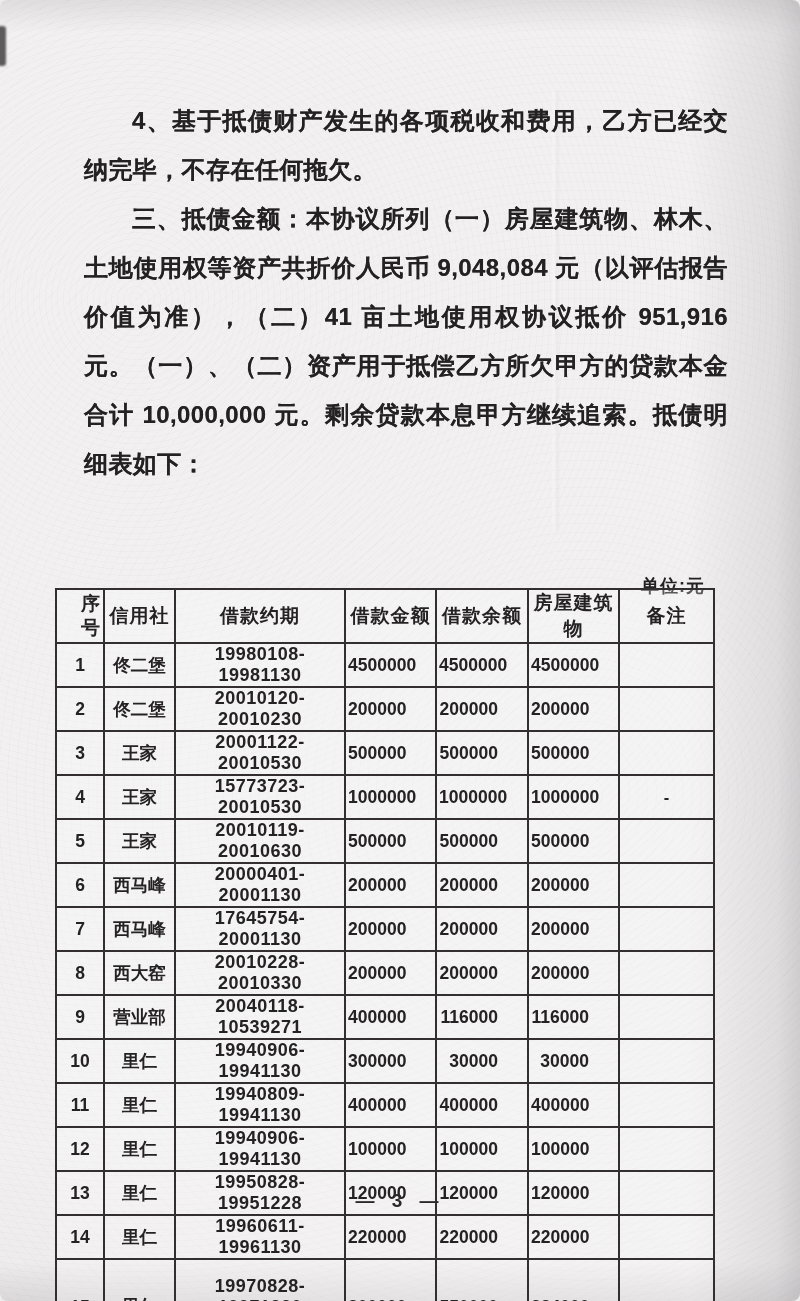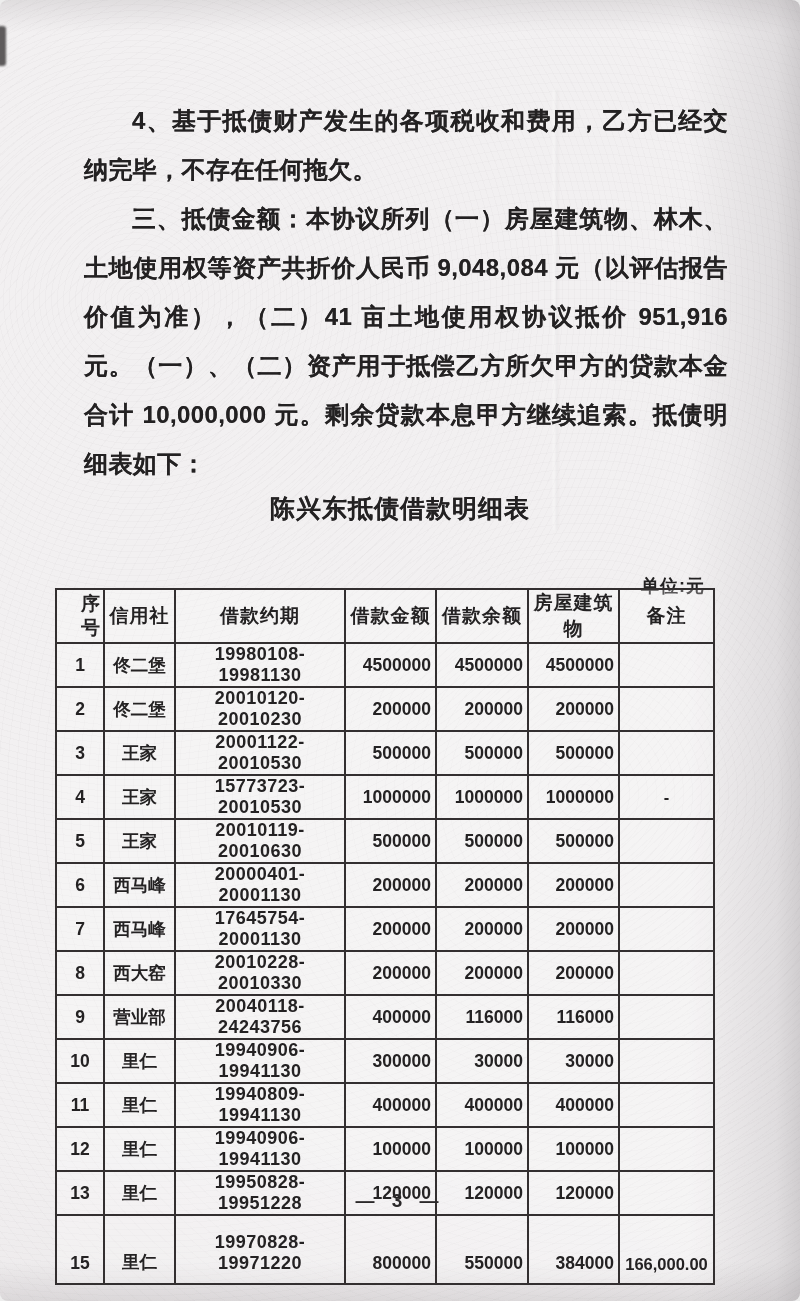--- a/index.html
+++ b/index.html
@@ -80,21 +80,21 @@
   table.loan th.c0{word-break:break-all;padding:0 24px;line-height:24px;}
   table.loan td{
     height:27px;
     font-size:17.5px;
     text-align:center;
     vertical-align:middle;
     padding:0 2px;
   }
   table.loan td.c2{font-size:18px;letter-spacing:0.5px;}
   table.loan td.c3, table.loan td.c4, table.loan td.c5{
-    text-align:right;padding-right:4px;
+    text-align:right;padding-right:29px;
   }
   table.loan col.c0{width:48px;}
   table.loan col.c1{width:71px;}
   table.loan col.c2{width:170px;}
   table.loan col.c3{width:91px;}
   table.loan col.c4{width:92px;}
   table.loan col.c5{width:91px;}
   table.loan col.c6{width:95px;}
   table.loan tr.tall td{
     height:58px;
@@ -116,21 +116,20 @@
 <div class="scan">
 
   <div class="edge-mark"></div>
   <div class="crease"></div>
 
   <div class="text-block">
     <p>4、基于抵债财产发生的各项税收和费用，乙方已经交纳完毕，不存在任何拖欠。</p>
     <p>三、抵债金额：本协议所列（一）房屋建筑物、林木、土地使用权等资产共折价人民币 9,048,084 元（以评估报告价值为准），（二）41 亩土地使用权协议抵价 951,916 元。（一）、（二）资产用于抵偿乙方所欠甲方的贷款本金合计 10,000,000 元。剩余贷款本息甲方继续追索。抵债明细表如下：</p>
   </div>
 
-  <div class="doc-title">陈兴东抵债借款明细表</div>
 
   <div class="unit-label">单位:元</div>
 
   <table class="loan">
     <colgroup>
       <col class="c0">
         <col class="c1">
         <col class="c2">
         <col class="c3">
         <col class="c4">
@@ -217,21 +216,21 @@
           <td class="c1">西大窑</td>
           <td class="c2">20010228-20010330</td>
           <td class="c3">200000</td>
           <td class="c4">200000</td>
           <td class="c5">200000</td>
           <td class="c6"></td>
         </tr>
         <tr>
           <td class="c0">9</td>
           <td class="c1">营业部</td>
-          <td class="c2">20040118-24243756</td>
+          <td class="c2">20040118-10539271</td>
           <td class="c3">400000</td>
           <td class="c4">116000</td>
           <td class="c5">116000</td>
           <td class="c6"></td>
         </tr>
         <tr>
           <td class="c0">10</td>
           <td class="c1">里仁</td>
           <td class="c2">19940906-19941130</td>
           <td class="c3">300000</td>
@@ -257,20 +256,29 @@
           <td class="c5">100000</td>
           <td class="c6"></td>
         </tr>
         <tr>
           <td class="c0">13</td>
           <td class="c1">里仁</td>
           <td class="c2">19950828-19951228</td>
           <td class="c3">120000</td>
           <td class="c4">120000</td>
           <td class="c5">120000</td>
+          <td class="c6"></td>
+        </tr>
+        <tr>
+          <td class="c0">14</td>
+          <td class="c1">里仁</td>
+          <td class="c2">19960611-19961130</td>
+          <td class="c3">220000</td>
+          <td class="c4">220000</td>
+          <td class="c5">220000</td>
           <td class="c6"></td>
         </tr>
         <tr class="tall">
           <td class="c0">15</td>
           <td class="c1">里仁</td>
           <td class="c2">19970828-19971220</td>
           <td class="c3">800000</td>
           <td class="c4">550000</td>
           <td class="c5">384000</td>
           <td class="c6">166,000.00</td>

